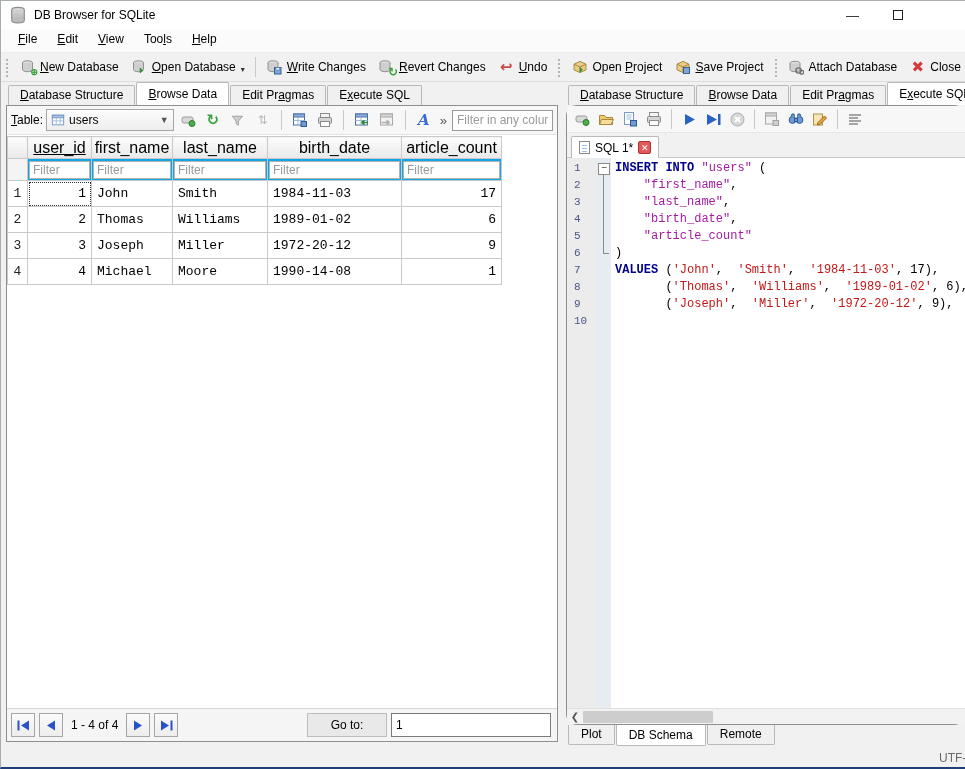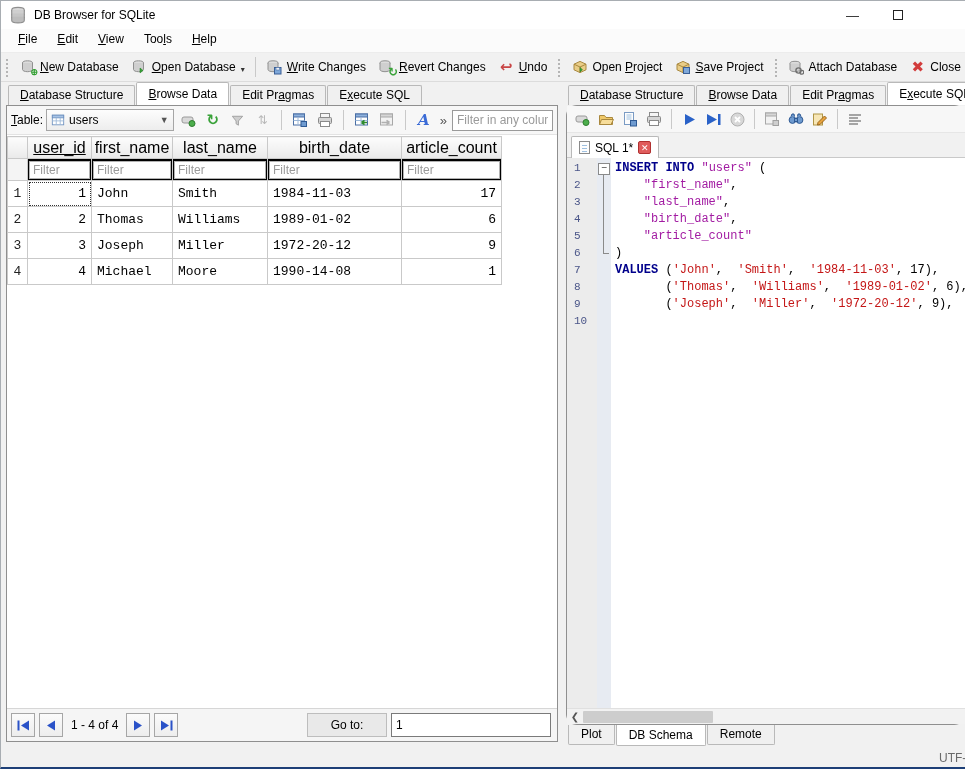--- a/index.html
+++ b/index.html
@@ -55,21 +55,21 @@
   .filter-main{ width:101px; height:21px; border:1px solid #9a9a9a; padding:0 4px; font-size:12px; font-family:"Liberation Sans",sans-serif;}
   input::placeholder{ color:#9a9a9a; opacity:1;}
   
   .grid-wrap{ flex:1; overflow:hidden; background:#fff; padding-top:1px;}
   table.grid{ border-collapse:collapse; table-layout:fixed; }
   table.grid th, table.grid td{ border:1px solid #c9c9c9; overflow:hidden; white-space:nowrap;}
   .col-rh{ width:20px; } .col-0{ width:64px;} .col-1{ width:81px;} .col-2{ width:95px;} .col-3{ width:134px;} .col-4{ width:100px;}
   th.hdr{ height:22px; background:linear-gradient(#fdfdfd,#e9e9e9); font-weight:normal; font-size:16px; text-align:center;}
   th.hdr.sorted span{ text-decoration:underline; }
   th.corner{ background:linear-gradient(#fdfdfd,#e9e9e9);}
-  td.filter-cell{ height:22px; padding:1px; background:#000000;}
+  td.filter-cell{ height:22px; padding:1px; background:#0ea5e9;}
   td.filter-cell input{ width:100%; height:18px; border:1px solid #b2b2b2; padding:0 3px; font-size:12px;}
   td.rowhdr{ text-align:center; font-size:12px; background:#fdfdfd; color:#222;}
   tr.data-row td{ height:26px; font-family:"Liberation Mono","DejaVu Sans Mono",monospace; font-size:13px; padding:0 5px; background:#fff;}
   td.al-r{ text-align:right;} td.al-l{ text-align:left;}
   td.focused{ outline:1px dotted #333; outline-offset:-2px;}
   
   .recnav{ height:33px; border-top:1px solid #d6d6d6; background:#f5f5f5; display:flex; align-items:center; padding:0 4px; gap:4px; flex:none;}
   .navbtn{ width:24px; height:24px; border:1px solid #a6a6a6; background:linear-gradient(#fbfbfb,#ededed); display:flex; align-items:center; justify-content:center;}
   .range-text{ margin:0 4px; white-space:nowrap;}
   .goto-btn{ margin-left:auto; width:80px; height:24px; background:#e9e9e9; border:1px solid #bdbdbd; display:flex; align-items:center; justify-content:center;}

